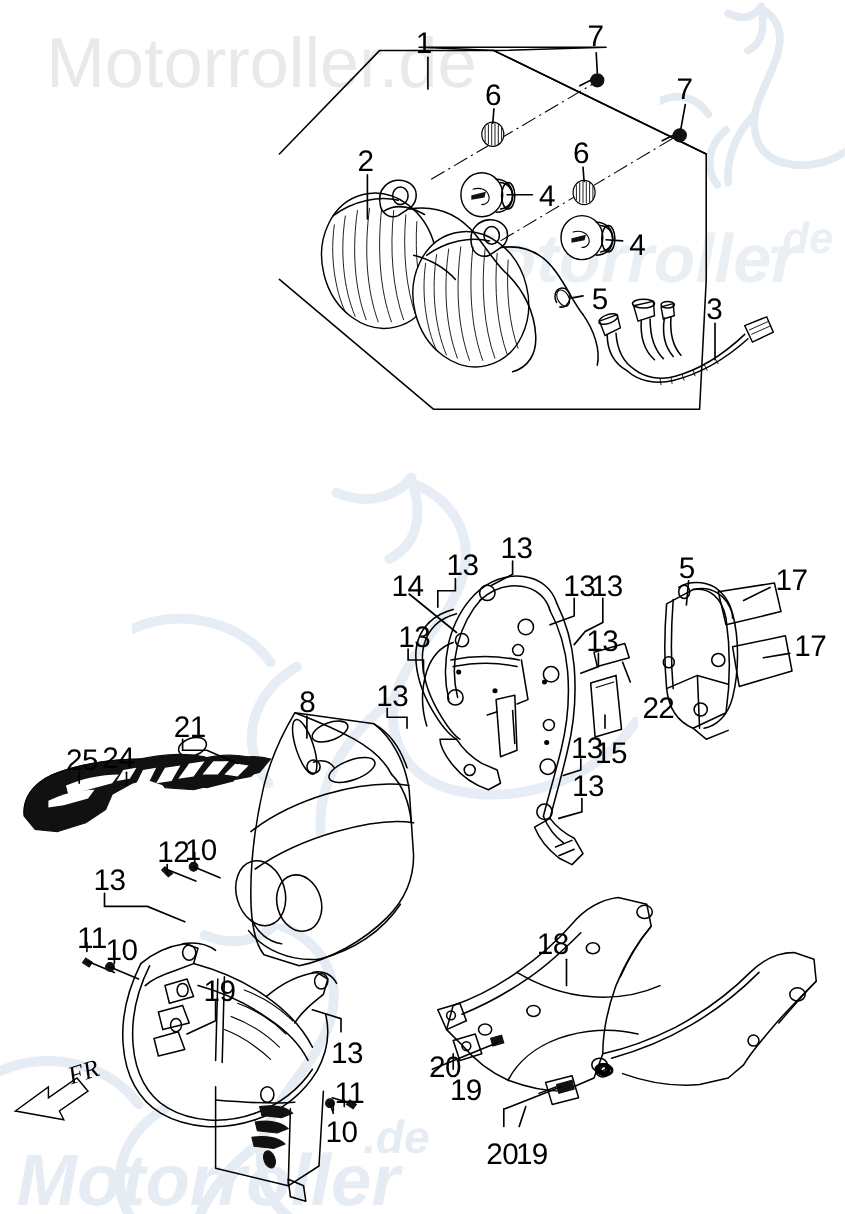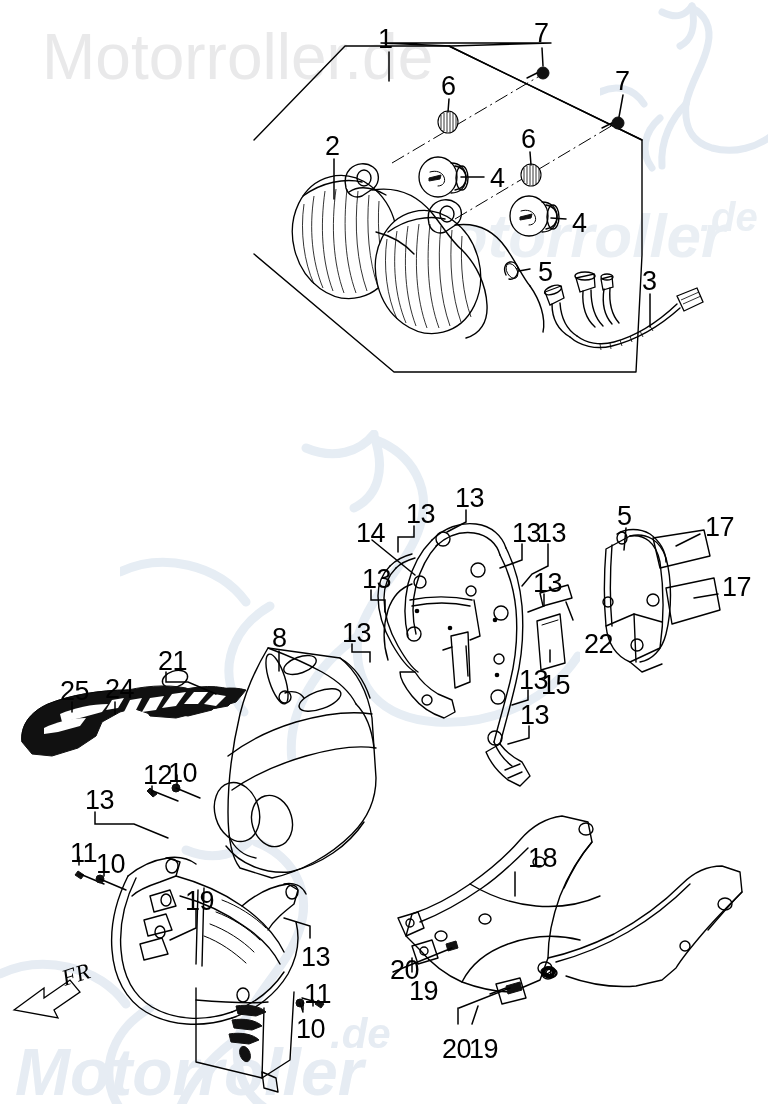--- a/index.html
+++ b/index.html
@@ -656,29 +656,29 @@
   <div class="num" style="left:362px;top:566px;">13</div>
   <div class="num" style="left:533px;top:570px;">13</div>
   <div class="num" style="left:722px;top:574px;">17</div>
   <div class="num" style="left:342px;top:620px;">13</div>
   <div class="num" style="left:567px;top:631px;margin-left:17px;">22</div>
   <div class="num" style="left:272px;top:625px;">8</div>
   <div class="num" style="left:519px;top:667px;">13</div>
   <div class="num" style="left:541px;top:672px;">15</div>
   <div class="num" style="left:158px;top:648px;">21</div>
   <div class="num" style="left:60px;top:678px;">25</div>
-  <div class="num" style="left:105px;top:676px;">24</div>
+  <div class="num" style="left:93px;top:676px;">24</div>
   <div class="num" style="left:520px;top:702px;">13</div>
 
   <div class="num" style="left:168px;top:760px;">10</div>
   <div class="num" style="left:143px;top:762px;">12</div>
   <div class="num" style="left:85px;top:787px;">13</div>
   <div class="num" style="left:70px;top:840px;">11</div>
   <div class="num" style="left:96px;top:851px;">10</div>
-  <div class="num" style="left:528px;top:845px;">18</div>
+  <div class="num" style="left:488px;top:845px;">18</div>
   <div class="num" style="left:185px;top:888px;">19</div>
   <div class="num" style="left:301px;top:944px;">13</div>
   <div class="num" style="left:390px;top:957px;">20</div>
   <div class="num" style="left:409px;top:978px;">19</div>
   <div class="num" style="left:304px;top:981px;">11</div>
   <div class="num" style="left:296px;top:1016px;">10</div>
   <div class="num" style="left:442px;top:1036px;">20</div>
   <div class="num" style="left:469px;top:1036px;">19</div>
 
   <div class="fr-label" style="left:62px;top:962px;transform:rotate(-18deg);">FR</div>

